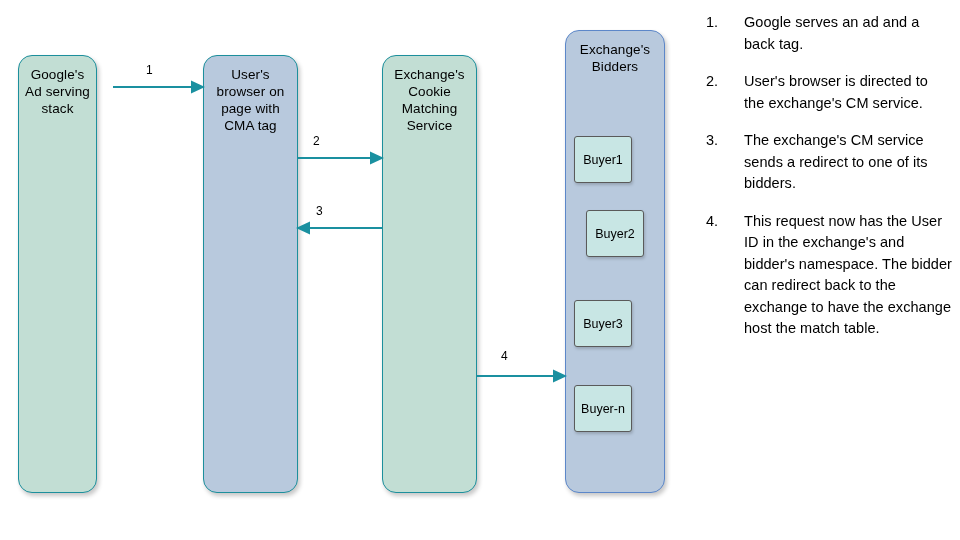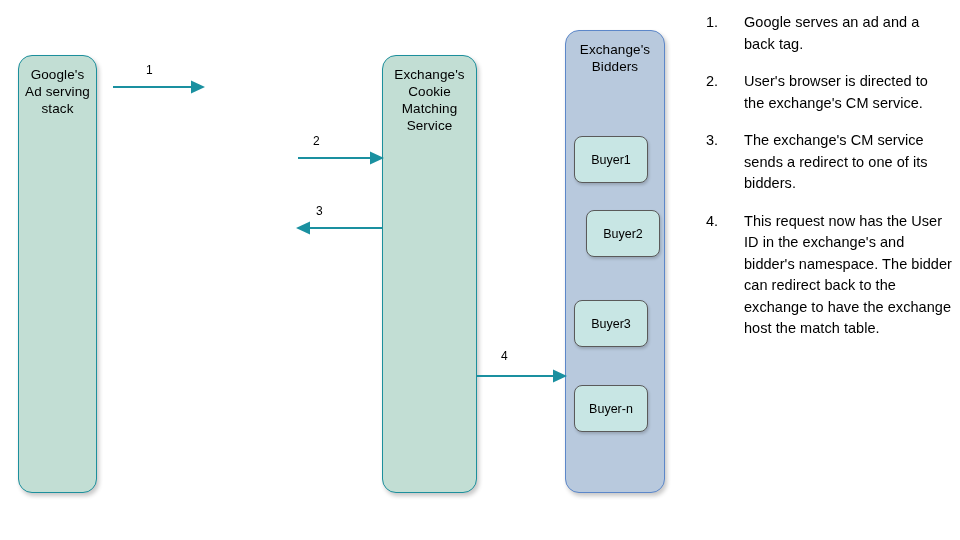--- a/index.html
+++ b/index.html
@@ -58,25 +58,25 @@
 
   #box-google      { left: 18px;  top: 55px; width: 79px;  height: 438px; }
   #box-browser     { left: 203px; top: 55px; width: 95px;  height: 438px; }
   #box-cms         { left: 382px; top: 55px; width: 95px;  height: 438px; }
   #box-bidders     { left: 565px; top: 30px; width: 100px; height: 463px; }
 
   
   .buyer-box {
     position: absolute;
     box-sizing: border-box;
-    width: 74px;
+    width: 58px;
     height: 47px;
     background: #c8e6e4;
     border: 1.1px solid #5a5a5a;
-    border-radius: 8px;
+    border-radius: 3px;
     display: flex;
     align-items: center;
     justify-content: center;
     font-size: 12.5px;
     box-shadow: 1px 2px 3px rgba(0,0,0,0.18);
   }
   #buyer-1 { left: 574px; top: 136px; }
   #buyer-2 { left: 574px; top: 210px; margin-left: 12px; }
   #buyer-3 { left: 574px; top: 252px; margin-top: 48px; }
   #buyer-n { left: 574px; top: 385px; }
@@ -122,20 +122,26 @@
 <body>
 
 <div id="canvas">
 
   <div class="proc-box fill-green" id="box-google">
     <span class="box-label">Google's
 Ad serving
 stack</span>
   </div>
 
+  <div class="proc-box fill-blue-teal" id="box-browser">
+    <span class="box-label">User's
+browser on
+page with
+CMA tag</span>
+  </div>
 
   <div class="proc-box fill-green" id="box-cms">
     <span class="box-label">Exchange's
 Cookie
 Matching
 Service</span>
   </div>
 
   <div class="proc-box fill-blue-blue" id="box-bidders">
     <span class="box-label">Exchange's

